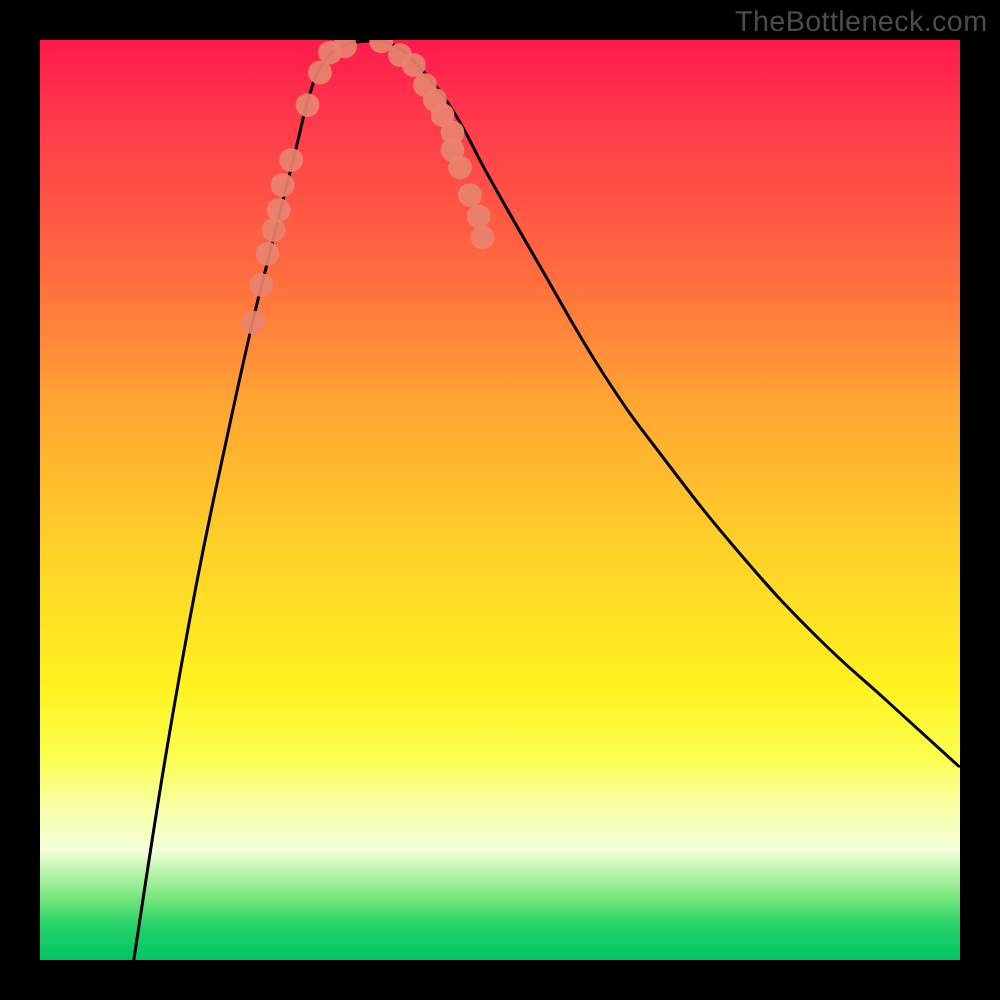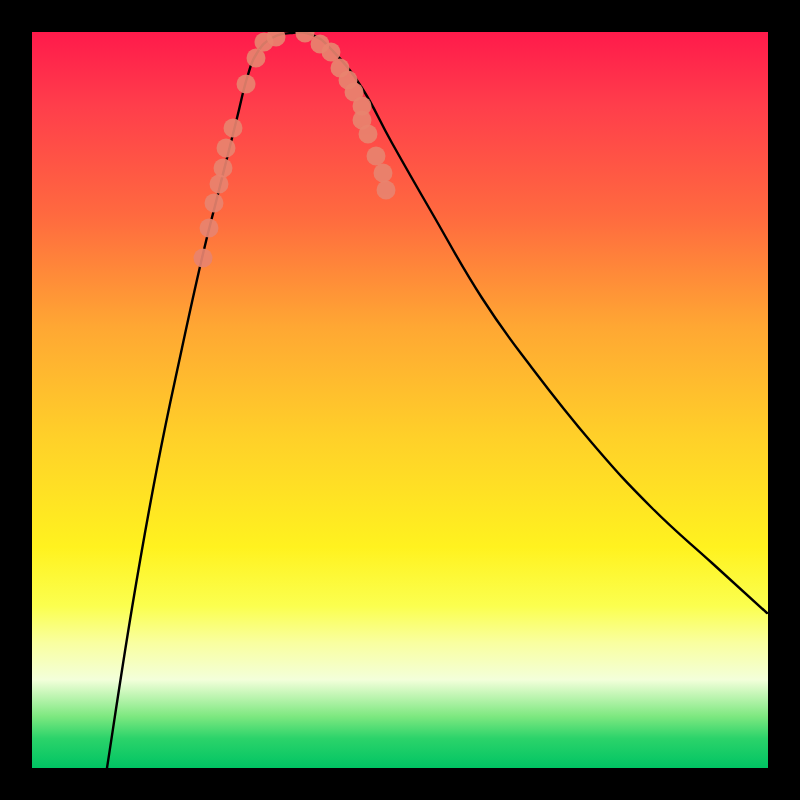--- a/index.html
+++ b/index.html
@@ -52,20 +52,21 @@
     position: absolute;
     inset: 0;
     width: 100%;
     height: 100%;
   }
 </style>
 </head>
 <body>
 
 <div class="frame">
+  <div class="watermark">TheBottleneck.com</div>
   <div class="plot">
     <svg class="curve" viewBox="0 0 736 736" preserveAspectRatio="none">
       <path id="main-curve" fill="none" stroke="#000" stroke-width="2.4" stroke-linecap="round" d="M 75 736 C 80.5 700.8, 89 642, 100 576 C 111 510, 114 493.2, 125 436 C 136 378.8, 140.1 362.2, 150 316 C 159.9 269.8, 162.3 259, 170 226 C 177.7 193, 179.5 188, 185 166 C 190.5 144, 190.6 143.6, 195 126 C 199.4 108.4, 200.6 103.6, 205 86 C 209.4 68.4, 210.6 60.3, 215 46 C 219.4 31.7, 219.5 29.8, 225 21 C 230.5 12.2, 232.3 10.4, 240 6 C 247.7 1.5999999999999996, 251.2 1.6600000000000001, 260 1 C 268.8 0.33999999999999997, 271.2 -0.7400000000000002, 280 3 C 288.8 6.74, 289 6.34, 300 18 C 311 29.66, 316.8 35.54, 330 56 C 343.2 76.46000000000001, 344.6 83.5, 360 111 C 375.4 138.5, 380.2 146.9, 400 181 C 419.8 215.1, 428 231.9, 450 266 C 472 300.1, 475.8 304.1, 500 336 C 524.2 367.9, 533.6 380.2, 560 411 C 586.4 441.8, 593.6 449.6, 620 476 C 646.4 502.4, 654.7 507.9, 680 531 C 705.3 554.1, 722.9 570, 735 581"></path>
       <g id="scatter-left">
           <circle cx="171" cy="226" r="9.5" fill="#e8836f" fill-opacity="0.92"></circle>
           <circle cx="177" cy="196" r="9.5" fill="#e8836f" fill-opacity="0.92"></circle>
           <circle cx="182" cy="171" r="9.5" fill="#e8836f" fill-opacity="0.92"></circle>
           <circle cx="187" cy="152" r="9.5" fill="#e8836f" fill-opacity="0.92"></circle>
           <circle cx="191" cy="136" r="9.5" fill="#e8836f" fill-opacity="0.92"></circle>
           <circle cx="194" cy="116" r="9.5" fill="#e8836f" fill-opacity="0.92"></circle>

